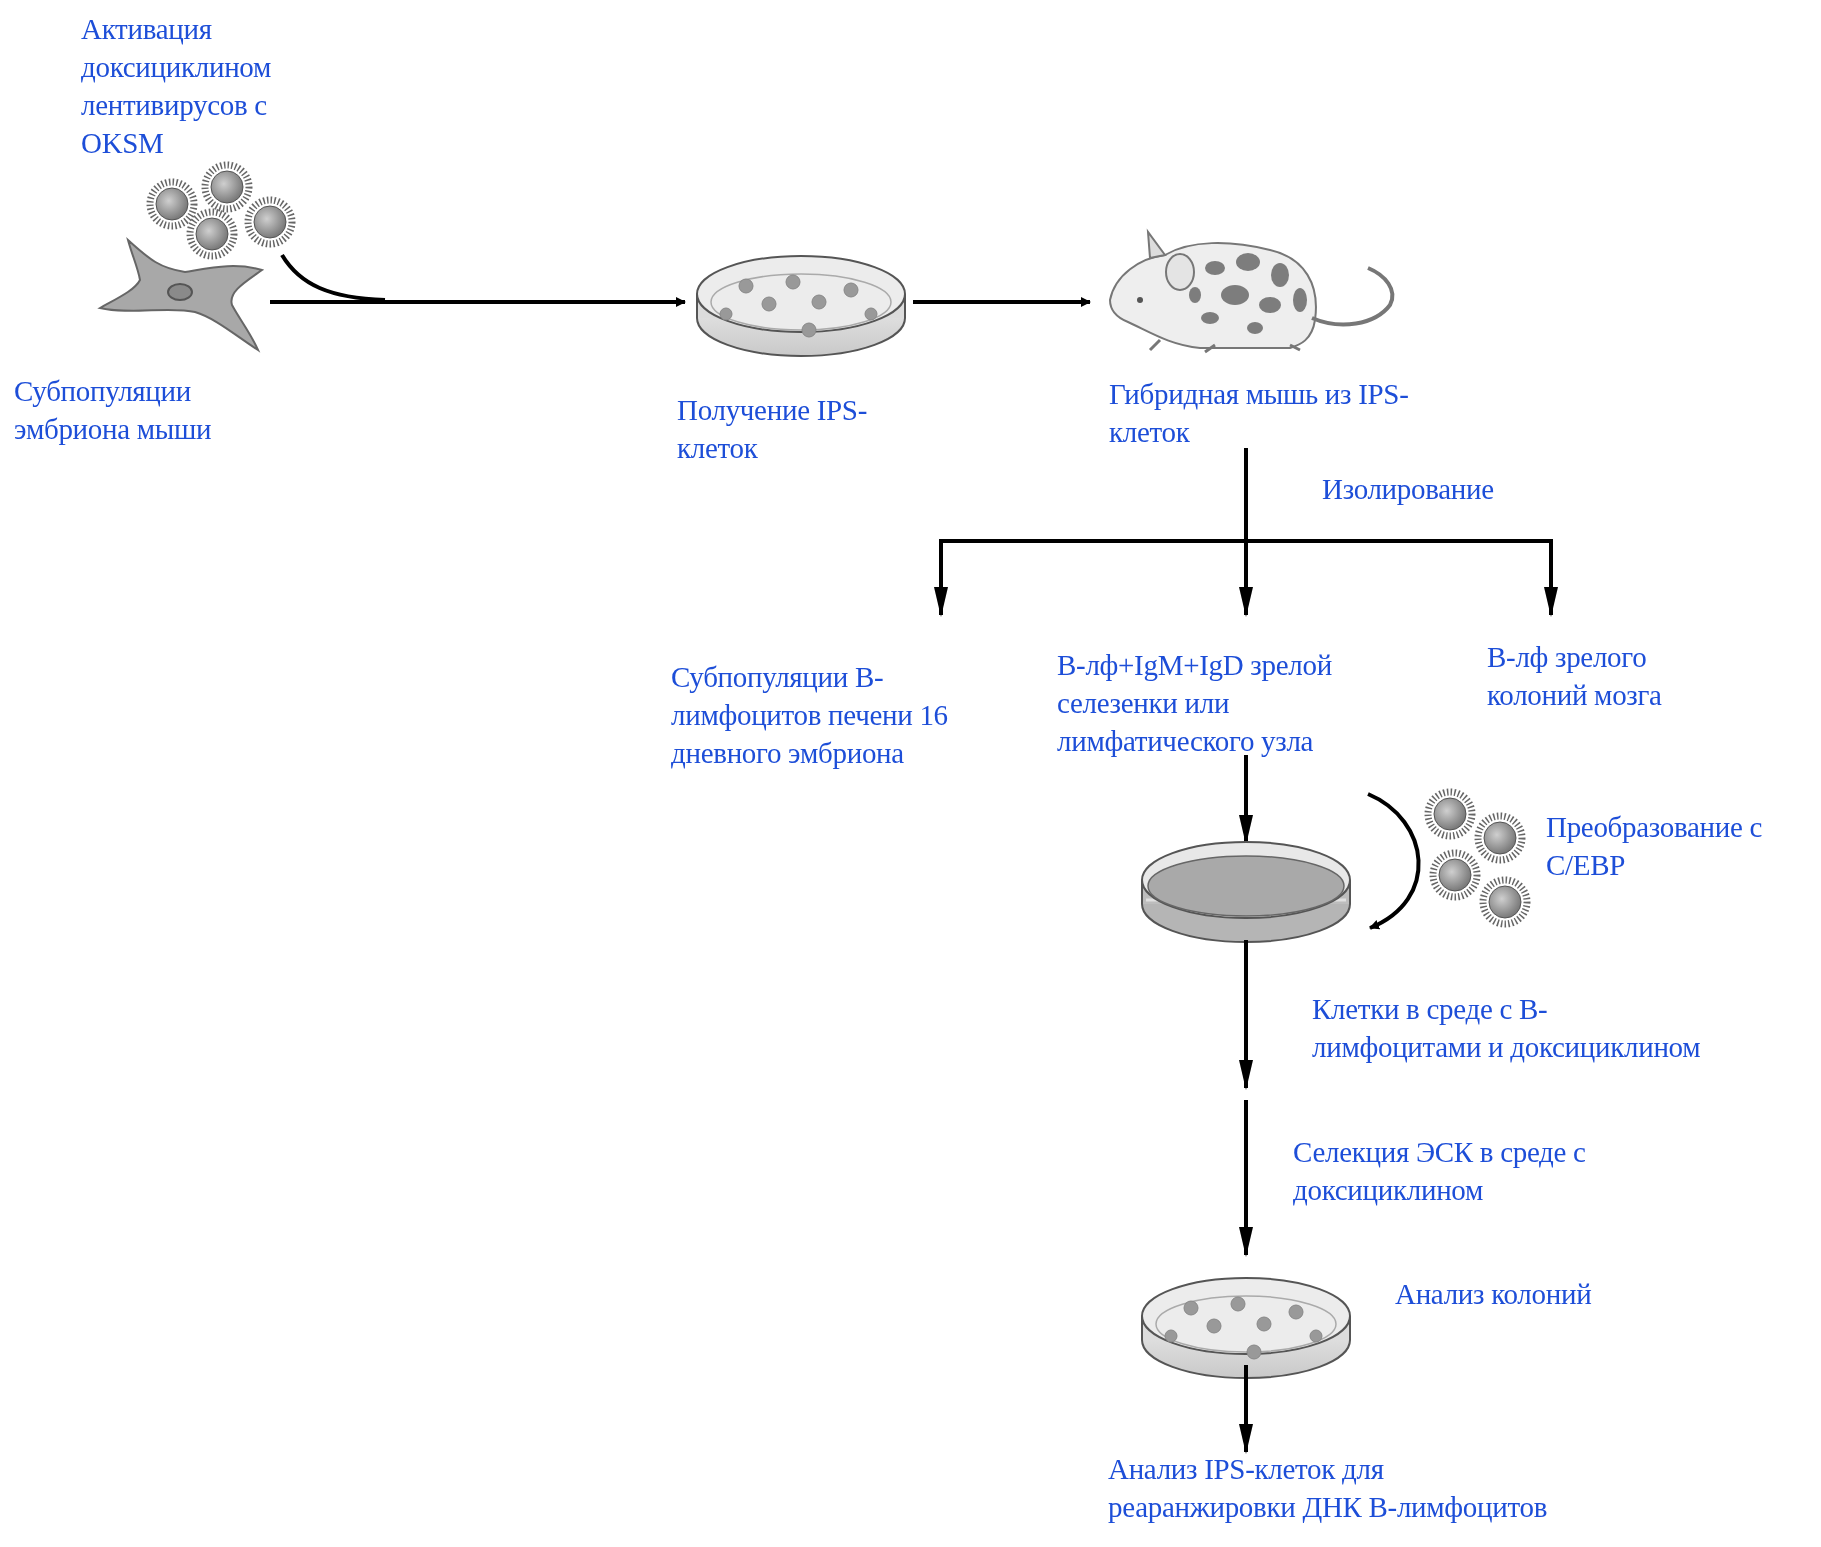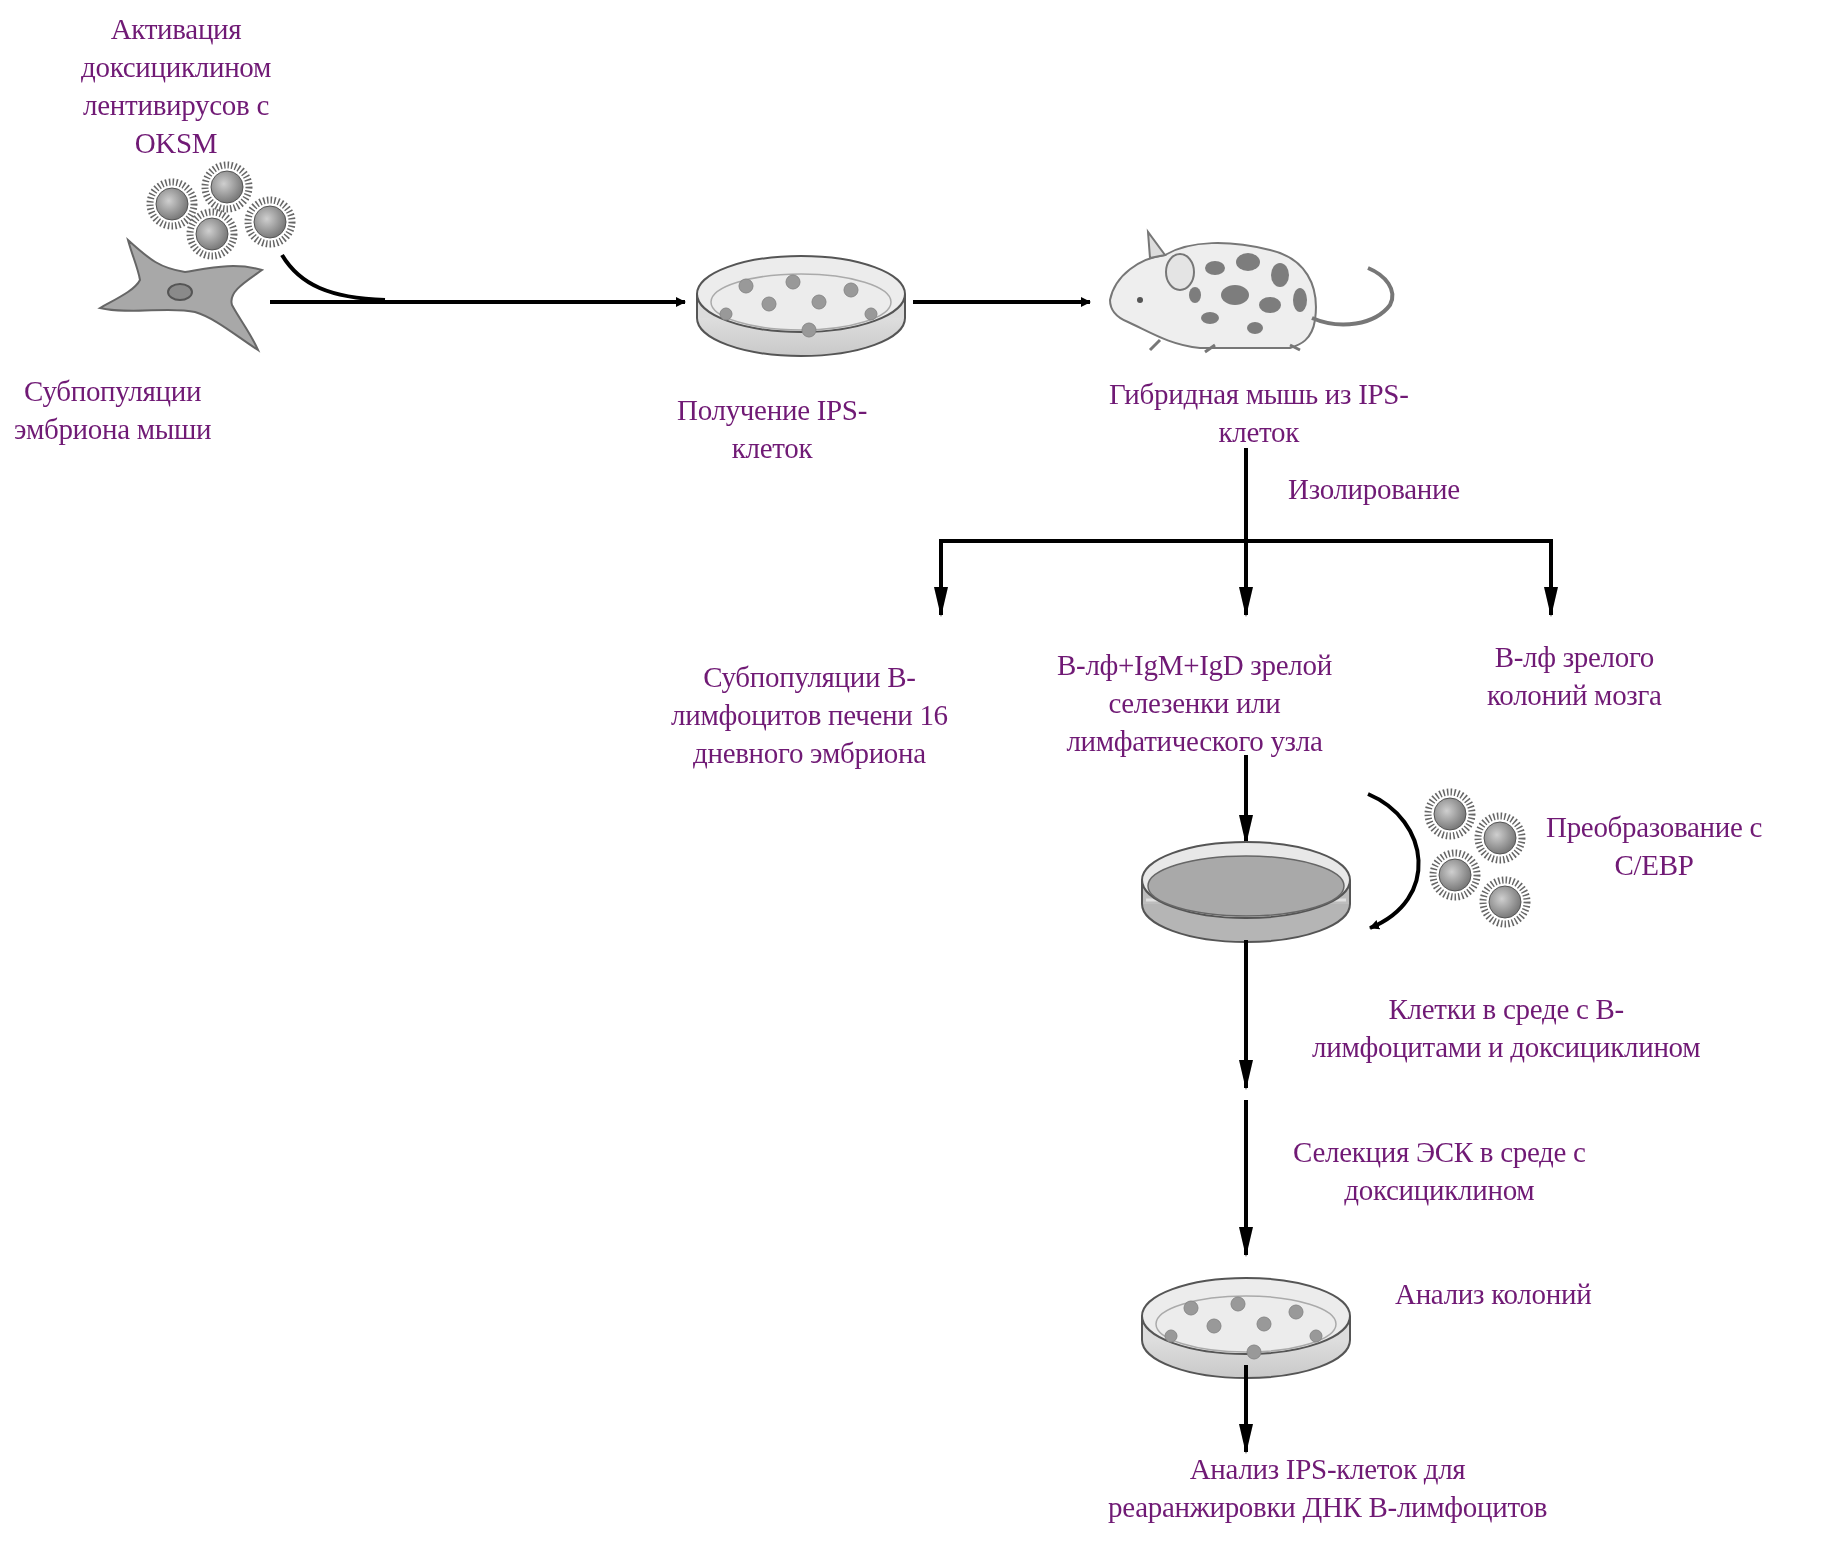--- a/index.html
+++ b/index.html
@@ -1,17 +1,17 @@
 <!DOCTYPE html>
 <html><head>
 <meta charset="utf-8">
 <style>
   html,body{margin:0;padding:0;background:#fff;}
   #canvas{position:relative;width:1821px;height:1547px;overflow:hidden;background:#fff;
-    font-family:"Liberation Serif","DejaVu Serif",serif;color:#701a75;text-align:center;}
+    font-family:"Liberation Serif","DejaVu Serif",serif;color:#1d4ed8;}
   .lbl{position:absolute;font-size:29px;line-height:38px;white-space:pre;letter-spacing:-0.3px;}
   svg#art{position:absolute;left:0;top:0;}
 </style>
 </head>
 <body>
 
 <div id="canvas">
 <svg id="art" width="1821" height="1547" viewBox="0 0 1821 1547">
   <defs>
     <marker id="ah" markerWidth="10" markerHeight="10" refX="9" refY="5" orient="auto" markerUnits="userSpaceOnUse" viewBox="0 0 10 10">
@@ -136,21 +136,21 @@
 <div class="lbl" style="left:81px;top:10px;">Активация
 доксициклином
 лентивирусов с
 OKSM</div>
 <div class="lbl" style="left:14px;top:372px;">Субпопуляции
 эмбриона мыши</div>
 <div class="lbl" style="left:677px;top:368px;margin-top:23px;">Получение IPS-
 клеток</div>
 <div class="lbl" style="left:1109px;top:375px;">Гибридная мышь из IPS-
 клеток</div>
-<div class="lbl" style="left:1288px;top:470px;">Изолирование</div>
+<div class="lbl" style="left:1322px;top:470px;">Изолирование</div>
 <div class="lbl" style="left:671px;top:658px;">Субпопуляции В-
 лимфоцитов печени 16
 дневного эмбриона</div>
 <div class="lbl" style="left:1057px;top:638px;margin-top:8px;">В-лф+IgM+IgD зрелой
 селезенки или
 лимфатического узла</div>
 <div class="lbl" style="left:1487px;top:638px;">В-лф зрелого
 колоний мозга</div>
 <div class="lbl" style="left:1312px;top:990px;">Клетки в среде с В-
 лимфоцитами и доксициклином</div>

